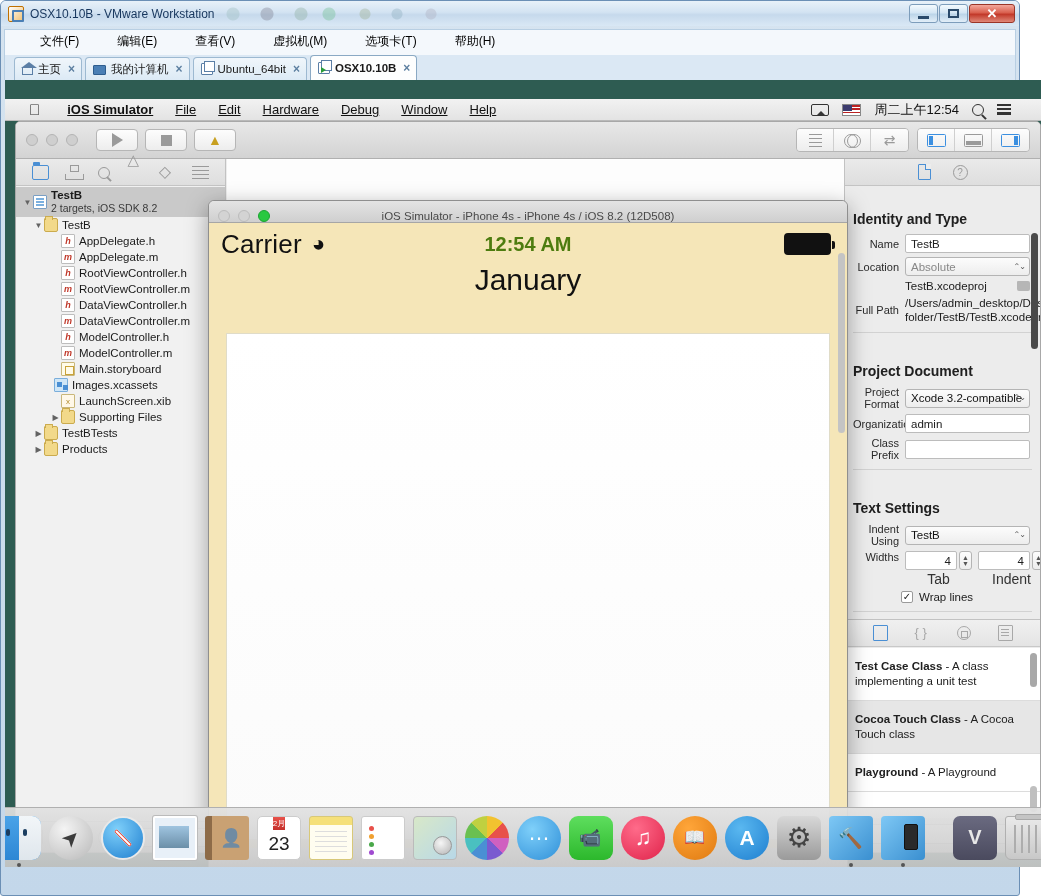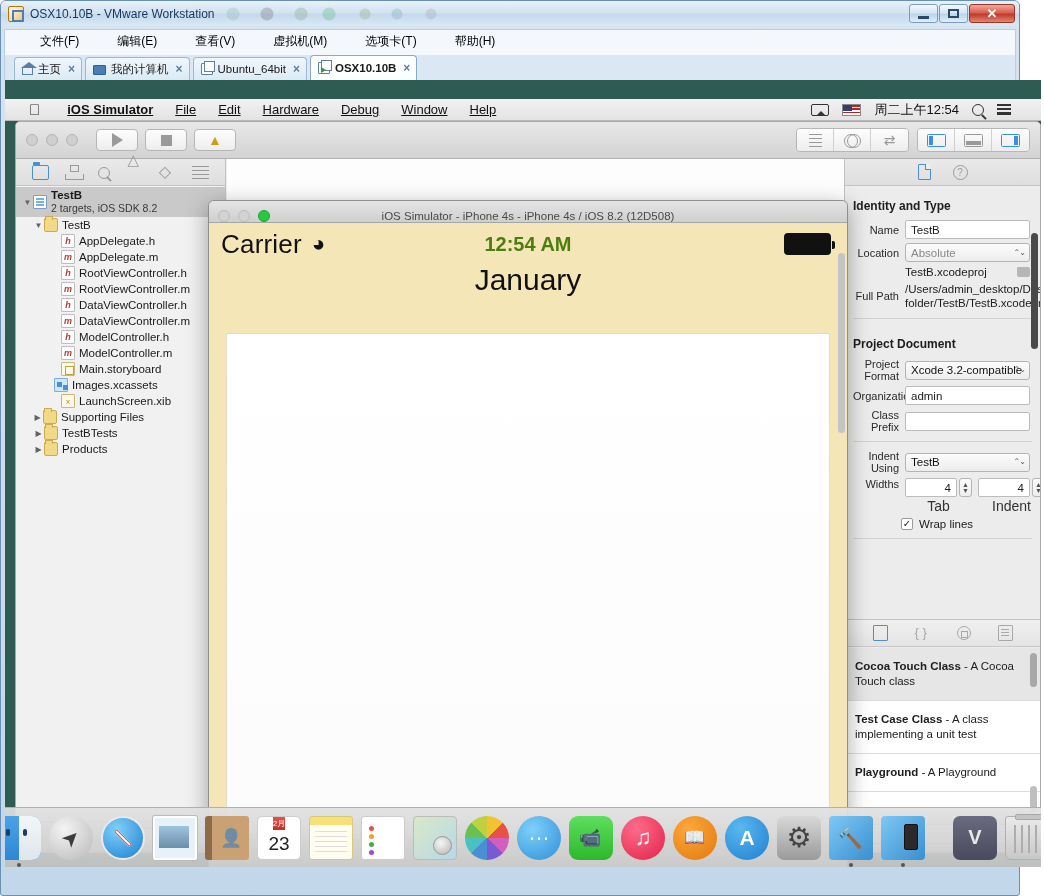--- a/index.html
+++ b/index.html
@@ -313,21 +313,21 @@
   }
   #insp-tabbar {
     height: 27px; display:flex; align-items:center; justify-content:center; gap:22px;
     background: linear-gradient(to bottom,#eaeaea,#dedede);
     border-bottom:1px solid #c4c4c4;
   }
   .insp-doc-ico { width:13px;height:16px;border:1.6px solid #4a8fd4;border-radius:1px; position:relative;}
   .insp-doc-ico::after{content:'';position:absolute;right:-1px;top:-1px;width:5px;height:5px;background:#ececec;border-left:1.6px solid #4a8fd4;border-bottom:1.6px solid #4a8fd4;}
   .insp-help-ico { width:15px;height:15px;border:1.4px solid #9a9a9a;border-radius:50%;font-size:10px;color:#9a9a9a;display:flex;align-items:center;justify-content:center;}
   #insp-body { position:absolute; top:28px; left:0; right:0; bottom:0; overflow:hidden; }
-  .insp-section-title { font-weight:bold; font-size:12px; padding: 12px 0 5px 8px; }
+  .insp-section-title { font-weight:bold; font-size:14px; padding: 24px 0 5px 8px; }
   .insp-row { display:flex; align-items:center; padding: 2px 10px 2px 8px; gap:6px; }
   .insp-label { width:46px; text-align:right; flex:0 0 auto; color:#2a2a2a; font-size:11px; }
   .insp-field {
     flex:1; height:19px; background:#fff; border:1px solid #bcbcbc; border-radius:2px;
     display:flex; align-items:center; padding: 0 5px; font-size:11.5px;
   }
   .insp-select {
     flex:1; height:19px; background: linear-gradient(to bottom,#fcfcfc,#ededed);
     border:1px solid #b4b4b4; border-radius:3px;
     display:flex; align-items:center; padding: 0 5px; font-size:11.5px;
@@ -728,21 +728,21 @@
             <span class="tree-name">Main.storyboard</span>
           </div>
           <div class="tree-row" style="padding-left:38px">
             <span class="ico ico-xc"></span>
             <span class="tree-name">Images.xcassets</span>
           </div>
           <div class="tree-row" style="padding-left:45px">
             <span class="ico ico-xib">x</span>
             <span class="tree-name">LaunchScreen.xib</span>
           </div>
-          <div class="tree-row" style="padding-left:16px">
+          <div class="tree-row" style="padding-left:34px">
             <span class="disc closed"></span>
             <span class="ico ico-folder"></span>
             <span class="tree-name">Supporting Files</span>
           </div>
           <div class="tree-row" style="padding-left:17px">
             <span class="disc closed"></span>
             <span class="ico ico-folder"></span>
             <span class="tree-name">TestBTests</span>
           </div>
           <div class="tree-row" style="padding-left:17px">
@@ -799,20 +799,21 @@
           <div class="insp-row">
             <span class="insp-label">Organization</span>
             <span class="insp-field">admin</span>
           </div>
           <div class="insp-row">
             <span class="insp-label">Class Prefix</span>
             <span class="insp-field"></span>
           </div>
           <div class="insp-hr"></div>
 
+          <div class="insp-section-title">Text Settings</div>
           <div class="insp-row">
             <span class="insp-label">Indent Using</span>
             <span class="insp-select dark">TestB</span>
           </div>
           <div class="insp-row" style="align-items:flex-start">
             <span class="insp-label">Widths</span>
             <span style="display:flex;flex-direction:column;align-items:center;gap:1px;">
               <span style="display:flex;gap:2px;align-items:center;">
                 <span class="num-field">4</span>
                 <span class="stepper">▲<br>▼</span>
@@ -835,27 +836,27 @@
 
           <div id="insp-scroll"></div>
 
           <div id="lib-tabbar">
             <span class="lib-ico file"></span>
             <span class="lib-ico braces">{ }</span>
             <span class="lib-ico circ"></span>
             <span class="lib-ico list"></span>
           </div>
           <div id="lib-list">
+            <div class="lib-item">
+              <b>Test Case Class</b>
+              <span>- A class implementing a unit test</span>
+            </div>
             <div class="lib-item selected">
               <b>Cocoa Touch Class</b>
               <span>- A Cocoa Touch class</span>
-            </div>
-            <div class="lib-item">
-              <b>Test Case Class</b>
-              <span>- A class implementing a unit test</span>
             </div>
             <div class="lib-item">
               <b>Playground</b>
               <span>- A Playground</span>
             </div>
           </div>
           <div id="lib-scrollbar"></div>
           <div id="lib-scrollbar2"></div>
           <div id="lib-search"></div>
         </div>

